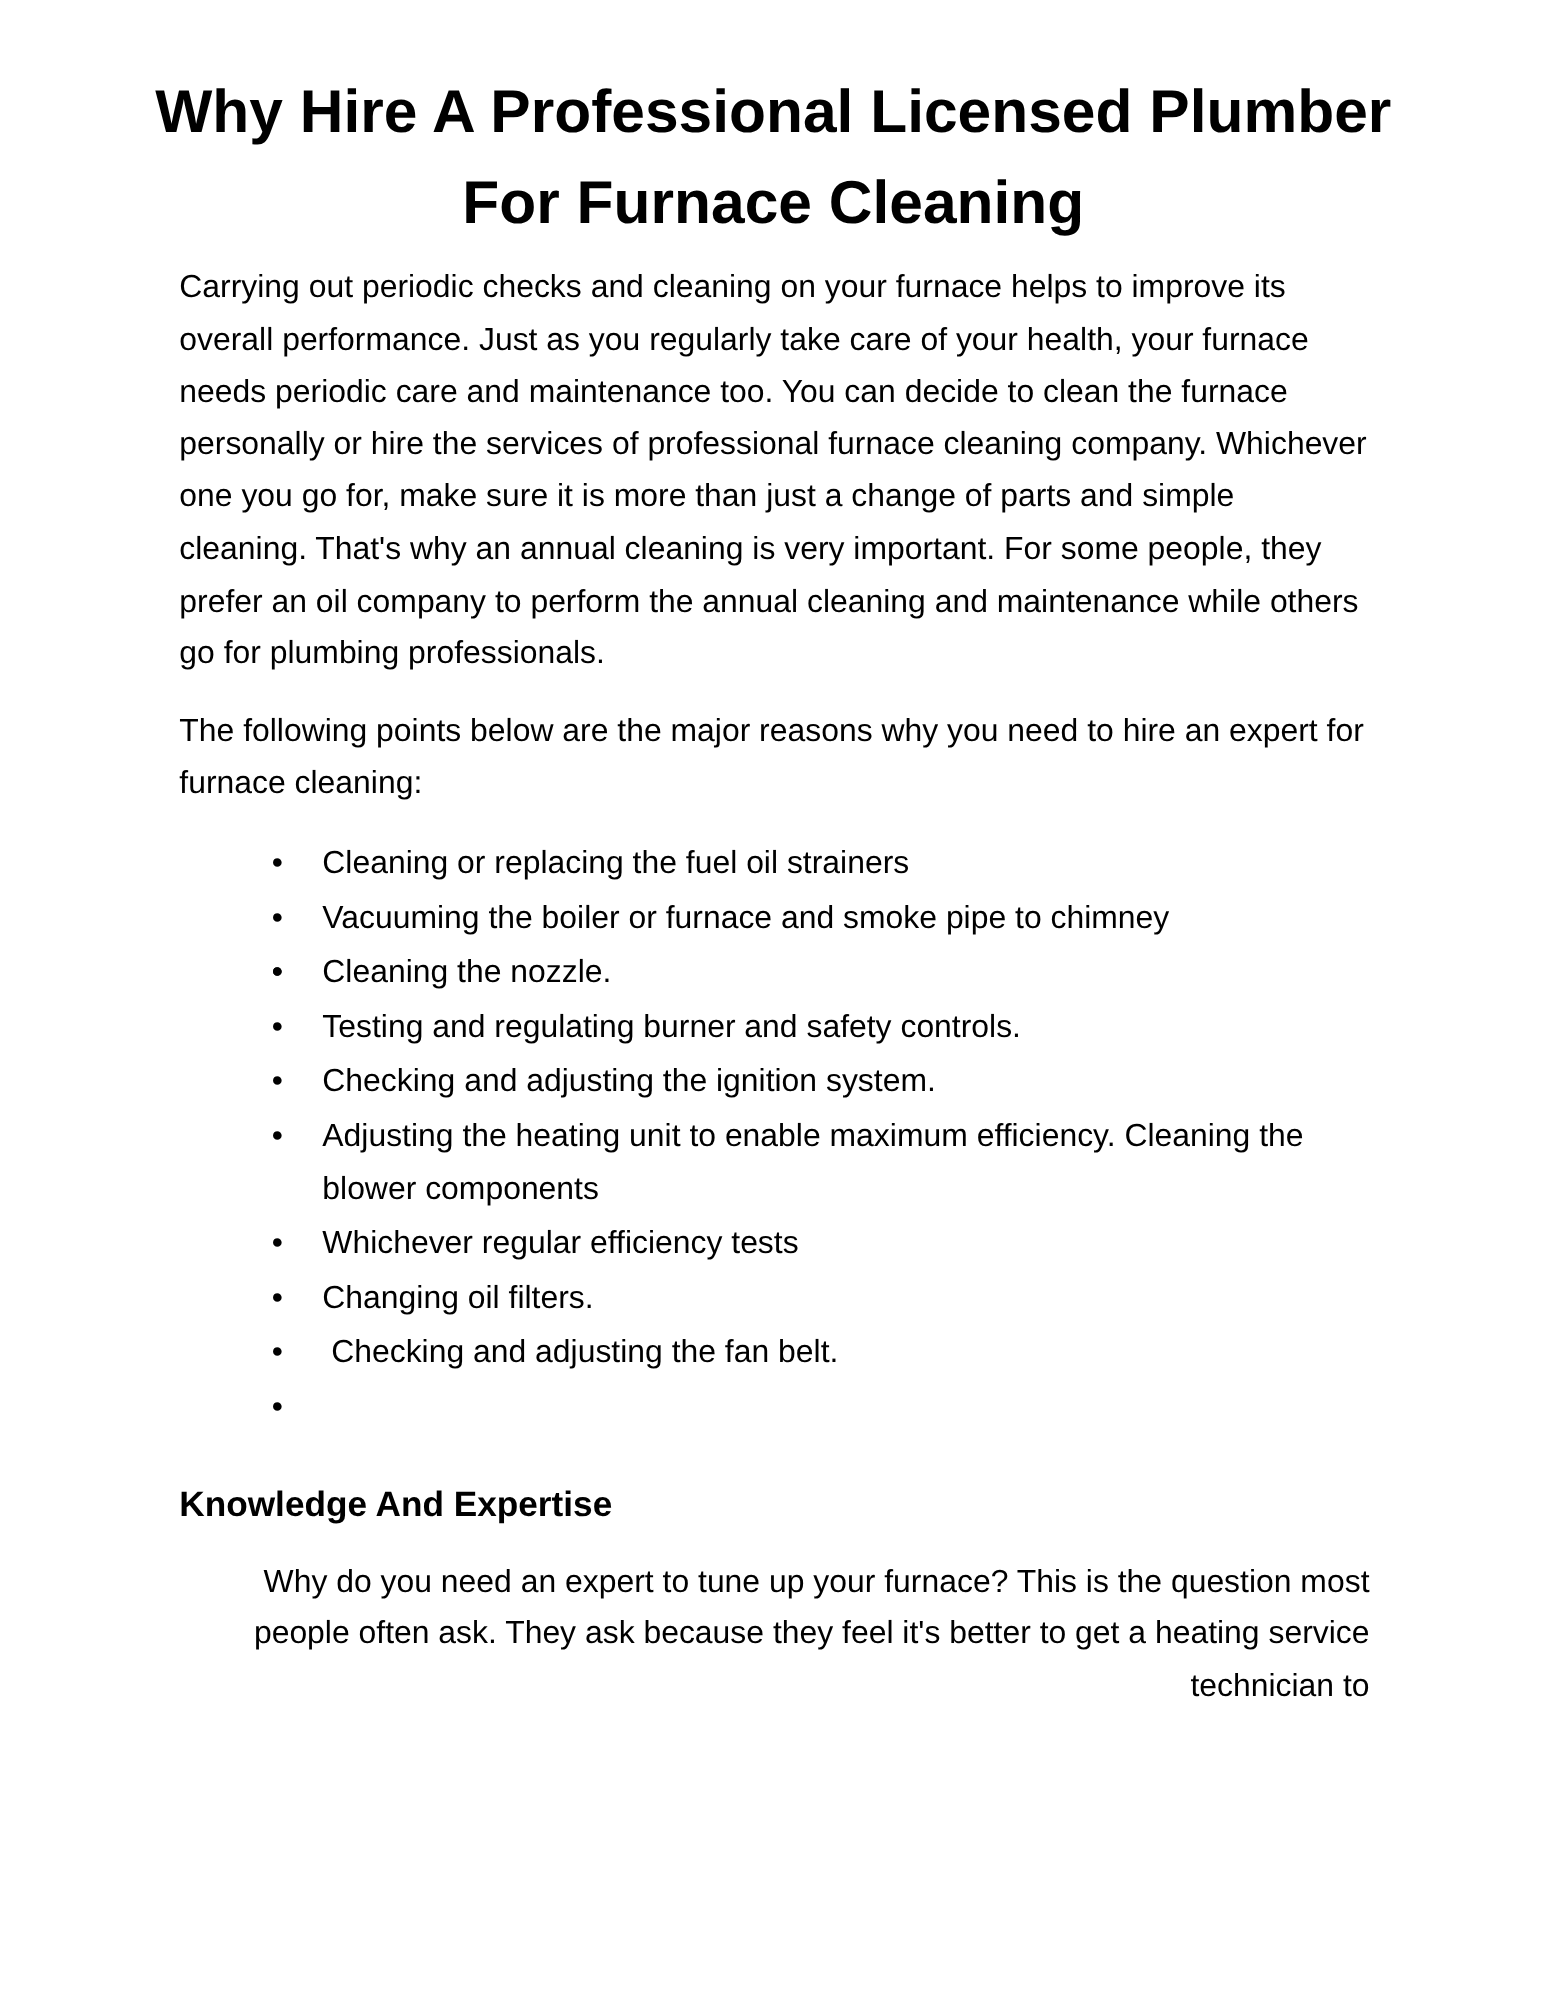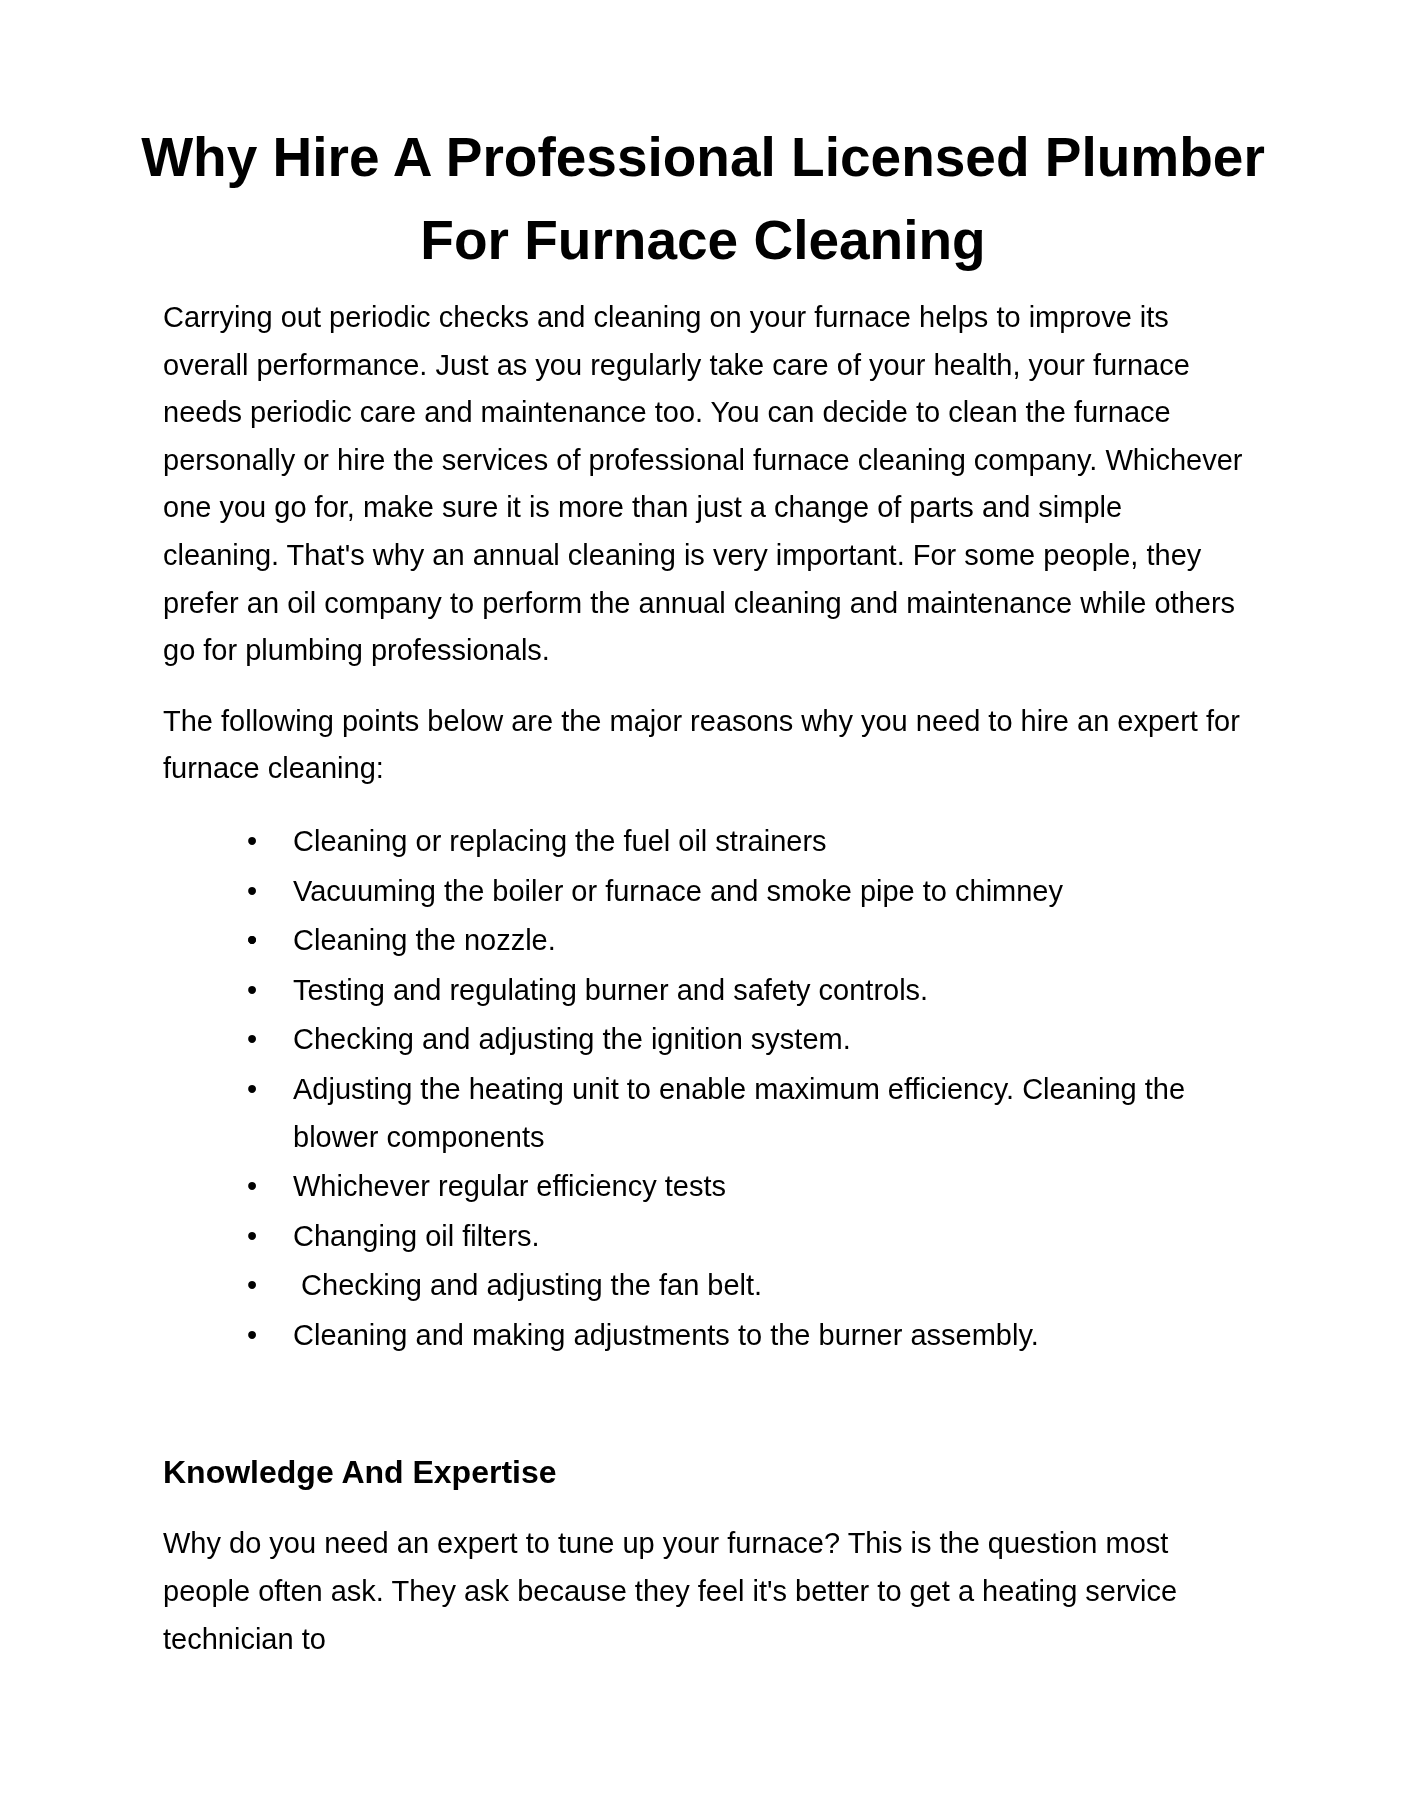--- a/index.html
+++ b/index.html
@@ -9,21 +9,21 @@
   }
   .page {
     position: relative;
     width: 1406px;
     height: 1819px;
     background: #ffffff;
     color: #000000;
     font-family: "Liberation Sans", sans-serif;
     overflow: hidden;
     box-sizing: border-box;
-    padding-top: 116px;
+    padding-top: 60px;
   }
   h1.doc-title {
     margin: 0 120px 0 120px;
     font-size: 55px;
     line-height: 83px;
     font-weight: bold;
     text-align: center;
     color: #000000;
   }
   p.body-text {
@@ -59,20 +59,21 @@
     white-space: pre-wrap;
   }
   h2.section-heading {
     margin: 89px 161px 0 163px;
     font-size: 32px;
     line-height: 48px;
     font-weight: bold;
   }
   p.section-body {
     margin-top: 24px;
+    text-align: right;
   }
 </style>
 </head>
 <body>
 
 <div class="page">
 
   <h1 class="doc-title">Why Hire A Professional Licensed Plumber For Furnace Cleaning</h1>
 
   <p class="body-text intro">Carrying out periodic checks and cleaning on your furnace helps to improve its overall performance. Just as you regularly take care of your health, your furnace needs periodic care and maintenance too. You can decide to clean the furnace personally or hire the services of professional furnace cleaning company. Whichever one you go for, make sure it is more than just a change of parts and simple cleaning. That's why an annual cleaning is very important. For some people, they prefer an oil company to perform the annual cleaning and maintenance while others go for plumbing professionals.</p>
@@ -114,21 +115,20 @@
     <li>
       <span class="dot">•</span>
       <span class="li-text">Changing oil filters.</span>
     </li>
     <li>
       <span class="dot">•</span>
       <span class="li-text"> Checking and adjusting the fan belt.</span>
     </li>
     <li>
       <span class="dot">•</span>
-      <span class="li-text">Cleaning and making adjustments to the burner assembly.</span>
     </li>
   </ul>
 
   <h2 class="section-heading">Knowledge And Expertise</h2>
 
   <p class="body-text section-body">Why do you need an expert to tune up your furnace? This is the question most people often ask. They ask because they feel it's better to get a heating service technician to</p>
 
 </div>
 
 </body></html>

